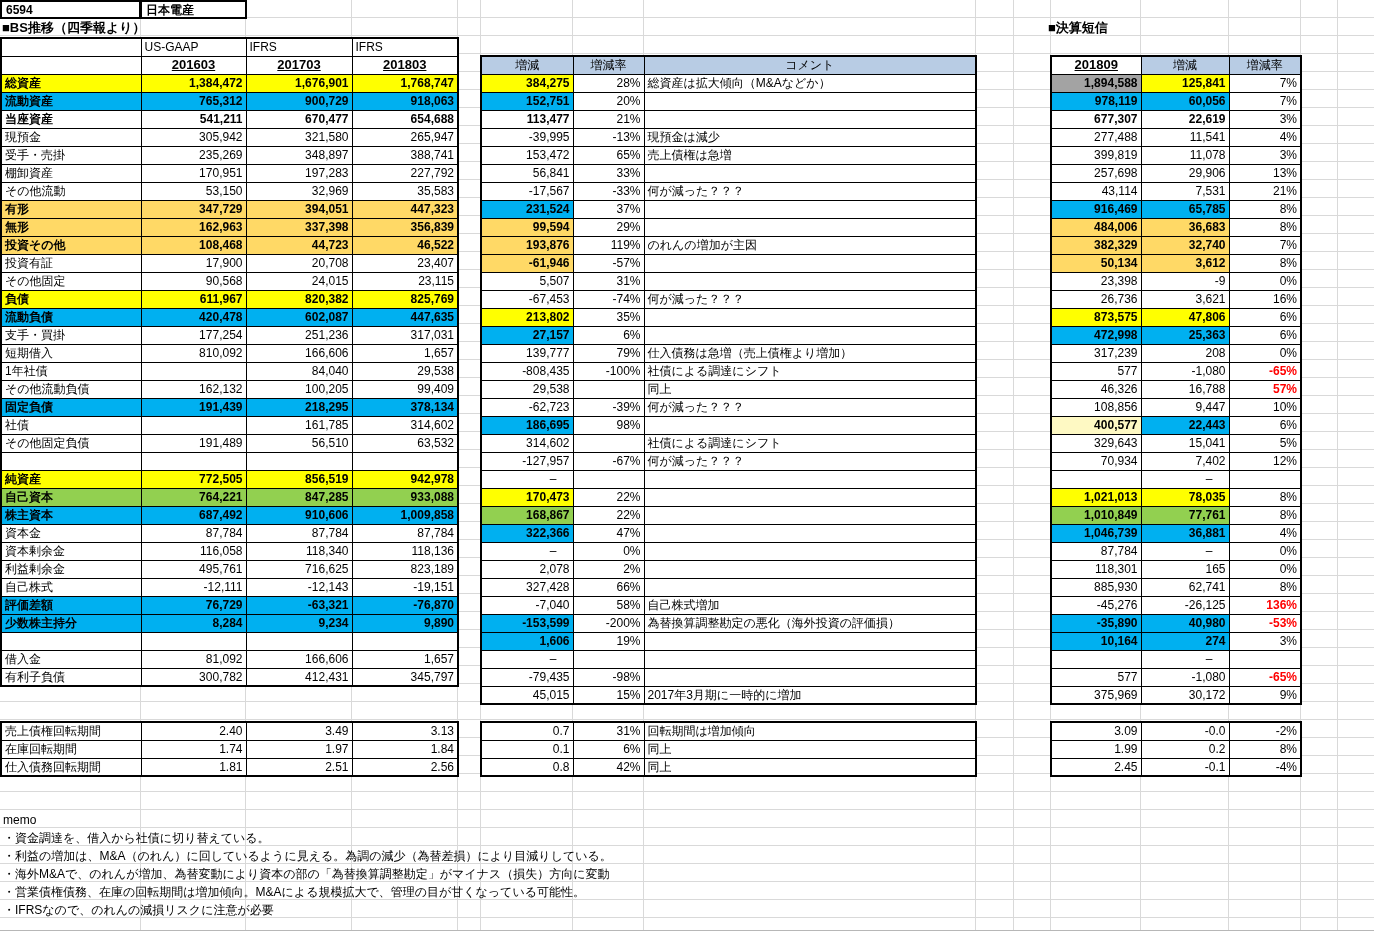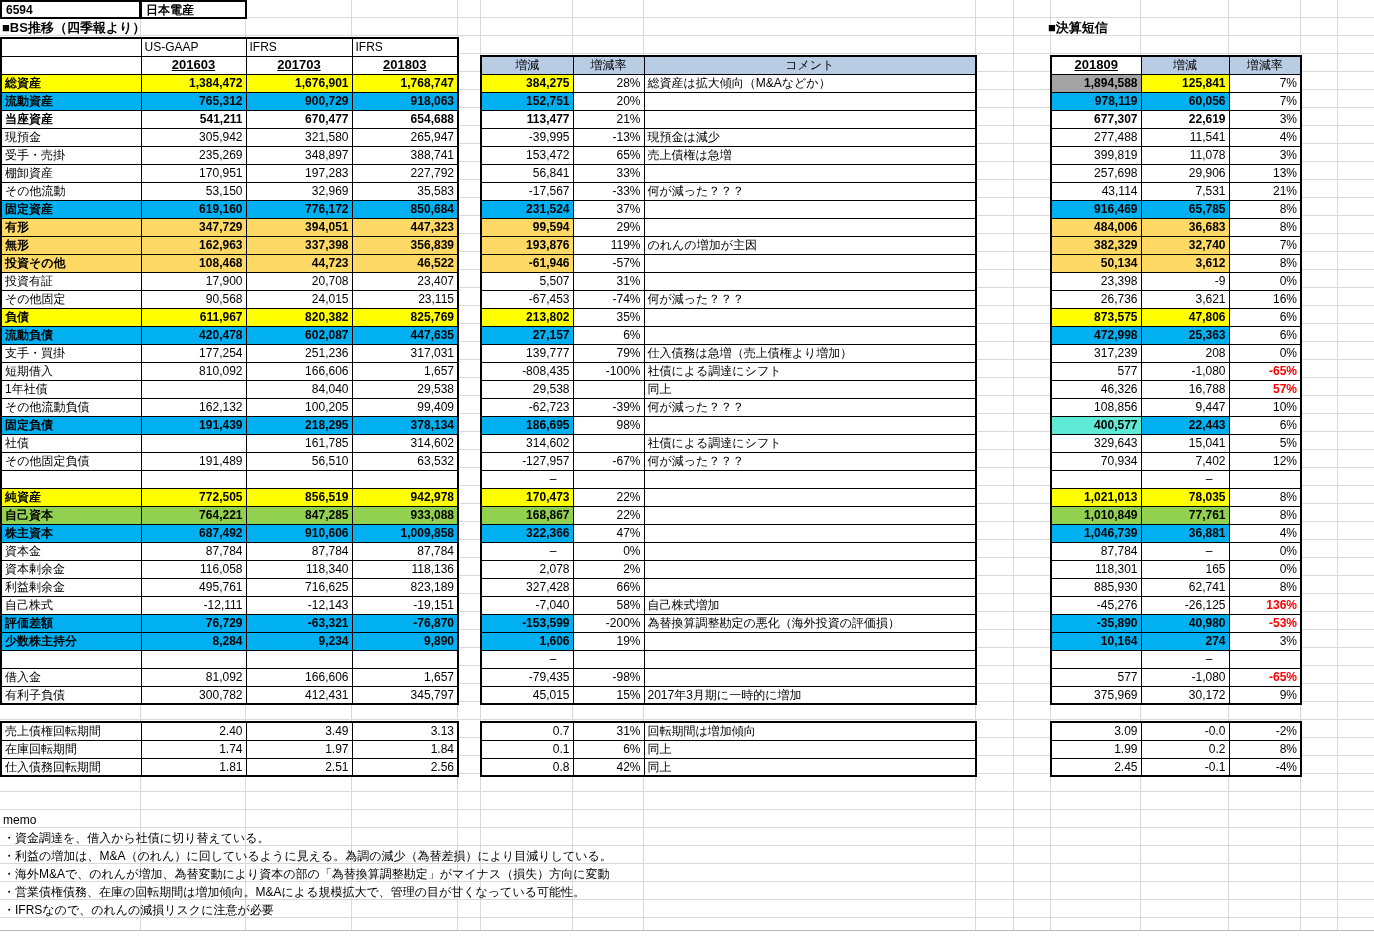--- a/index.html
+++ b/index.html
@@ -109,26 +109,20 @@
           <td class="num">197,283</td>
           <td class="num">227,792</td>
         </tr>
         <tr>
           <td class="lbl">その他流動</td>
           <td class="num">53,150</td>
           <td class="num">32,969</td>
           <td class="num">35,583</td>
         </tr>
         <tr>
-          <td class="lbl b" style="background: rgb(0, 176, 240);">固定資産</td>
-          <td class="num b" style="background: rgb(0, 176, 240);">619,160</td>
-          <td class="num b" style="background: rgb(0, 176, 240);">776,172</td>
-          <td class="num b" style="background: rgb(0, 176, 240);">850,684</td>
-        </tr>
-        <tr>
           <td class="lbl b" style="background: rgb(255, 217, 102);">有形</td>
           <td class="num b" style="background: rgb(255, 217, 102);">347,729</td>
           <td class="num b" style="background: rgb(255, 217, 102);">394,051</td>
           <td class="num b" style="background: rgb(255, 217, 102);">447,323</td>
         </tr>
         <tr>
           <td class="lbl b" style="background: rgb(255, 217, 102);">無形</td>
           <td class="num b" style="background: rgb(255, 217, 102);">162,963</td>
           <td class="num b" style="background: rgb(255, 217, 102);">337,398</td>
           <td class="num b" style="background: rgb(255, 217, 102);">356,839</td>
@@ -581,21 +575,21 @@
           <td class="num">46,326</td>
           <td class="num">16,788</td>
           <td class="num red">57%</td>
         </tr>
         <tr>
           <td class="num">108,856</td>
           <td class="num">9,447</td>
           <td class="num">10%</td>
         </tr>
         <tr>
-          <td class="num b" style="background: #5eead4;">400,577</td>
+          <td class="num b" style="background: #fef9c3;">400,577</td>
           <td class="num b" style="background: rgb(0, 176, 240);">22,443</td>
           <td class="num">6%</td>
         </tr>
         <tr>
           <td class="num">329,643</td>
           <td class="num">15,041</td>
           <td class="num">5%</td>
         </tr>
         <tr>
           <td class="num">70,934</td>

